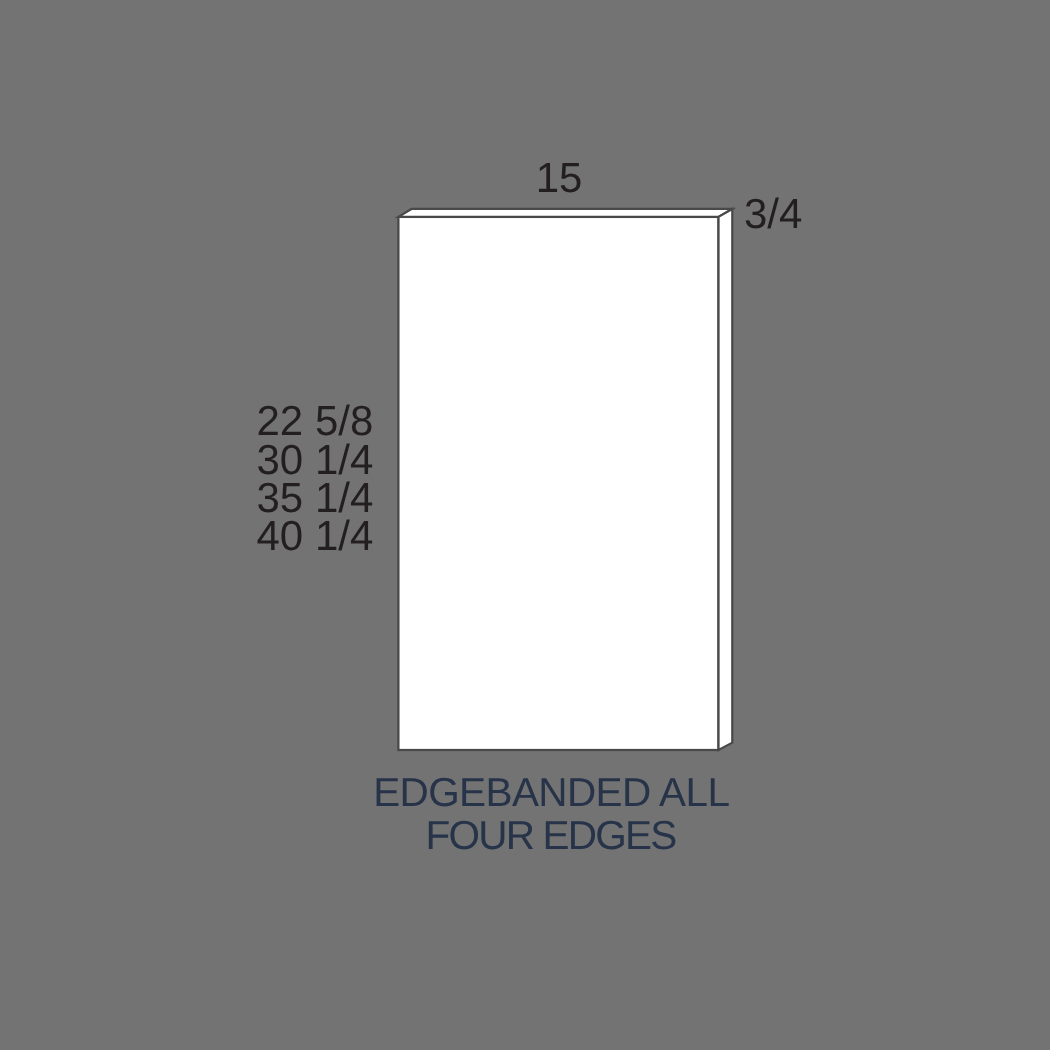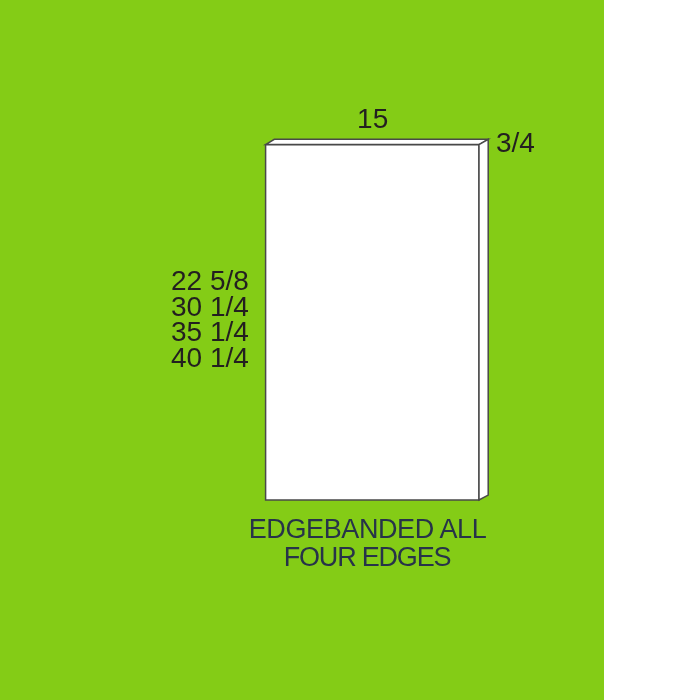--- a/index.html
+++ b/index.html
@@ -1,16 +1,16 @@
 <!DOCTYPE html>
 <html><head>
 <meta charset="utf-8">
 <style>
   html,body{margin:0;padding:0;background:#ffffff;}
-  #page{position:relative;width:604px;height:700px;background:#84cc16;overflow:hidden;
+  #page{position:relative;width:700px;height:700px;background:#737373;overflow:hidden;
         font-family:"Liberation Sans",sans-serif;}
   svg{position:absolute;left:0;top:0;}
 </style>
 </head>
 <body>
 <div id="page">
 <svg width="700" height="700" viewBox="0 0 700 700">
 
   <g fill="none" stroke="#494949" stroke-width="1.5" stroke-linejoin="miter">
     <rect x="265.6" y="144.6" width="213.4" height="355.4" fill="#ffffff"></rect>

